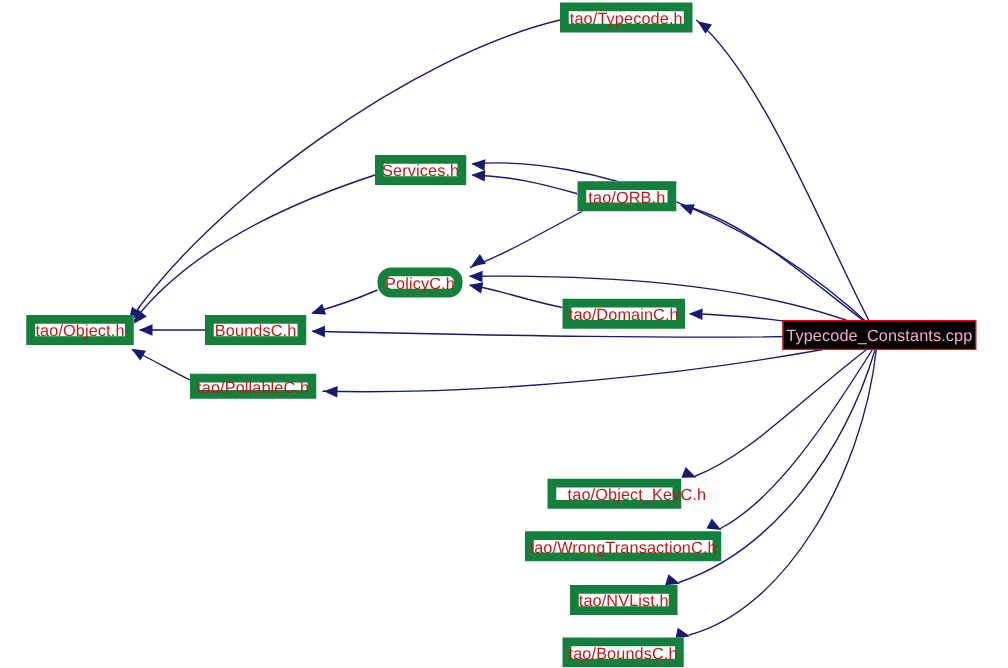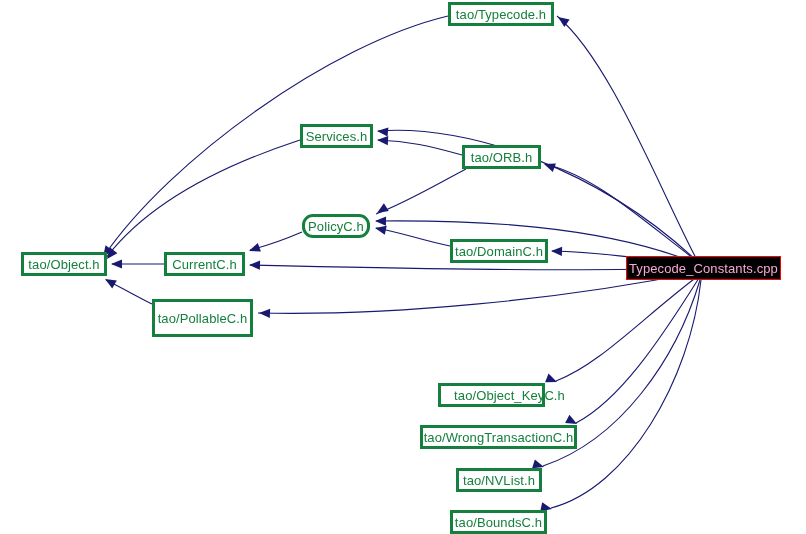--- a/index.html
+++ b/index.html
@@ -18,23 +18,23 @@
   #edge-layer {
     position: absolute;
     left: 0;
     top: 0;
     width: 806px;
     height: 534px;
   }
   .graph-node {
     position: absolute;
     box-sizing: border-box;
-    border: 3px solid #15803d;
+    border: 7px solid #15803d;
     background: #ffffff;
-    color: #15803d;
+    color: #b91c1c;
     font-family: "Liberation Sans", sans-serif;
     font-size: 13px;
     line-height: 1;
     display: flex;
     align-items: center;
     justify-content: center;
     white-space: nowrap;
     letter-spacing: 0.1px;
     z-index: 5;
   }
@@ -103,23 +103,23 @@
       <div class="graph-node" style="left: 302px; top: 214px; width: 68px; height: 24px; border-radius: 11px;">
         <span>PolicyC.h</span>
       </div>
       <div class="graph-node" style="left: 450px; top: 239px; width: 98px; height: 24px;">
         <span>tao/DomainC.h</span>
       </div>
       <div class="graph-node" style="left: 21px; top: 252px; width: 86px; height: 24px;">
         <span>tao/Object.h</span>
       </div>
       <div class="graph-node" style="left: 164px; top: 252px; width: 81px; height: 24px;">
-        <span>CurrentC.h</span>
+        <span>BoundsC.h</span>
       </div>
-      <div class="graph-node" style="left: 152px; top: 299px; width: 101px; height: 38px;">
+      <div class="graph-node" style="left: 152px; top: 299px; width: 101px; height: 20px;">
         <span>tao/PollableC.h</span>
       </div>
       <div class="graph-node" style="left: 438px; top: 383px; width: 107px; height: 24px; padding-left: 36px;">
         <span>tao/Object_KeyC.h</span>
       </div>
       <div class="graph-node" style="left: 420px; top: 425px; width: 157px; height: 24px;">
         <span>tao/WrongTransactionC.h</span>
       </div>
       <div class="graph-node" style="left: 456px; top: 468px; width: 86px; height: 24px;">
         <span>tao/NVList.h</span>

